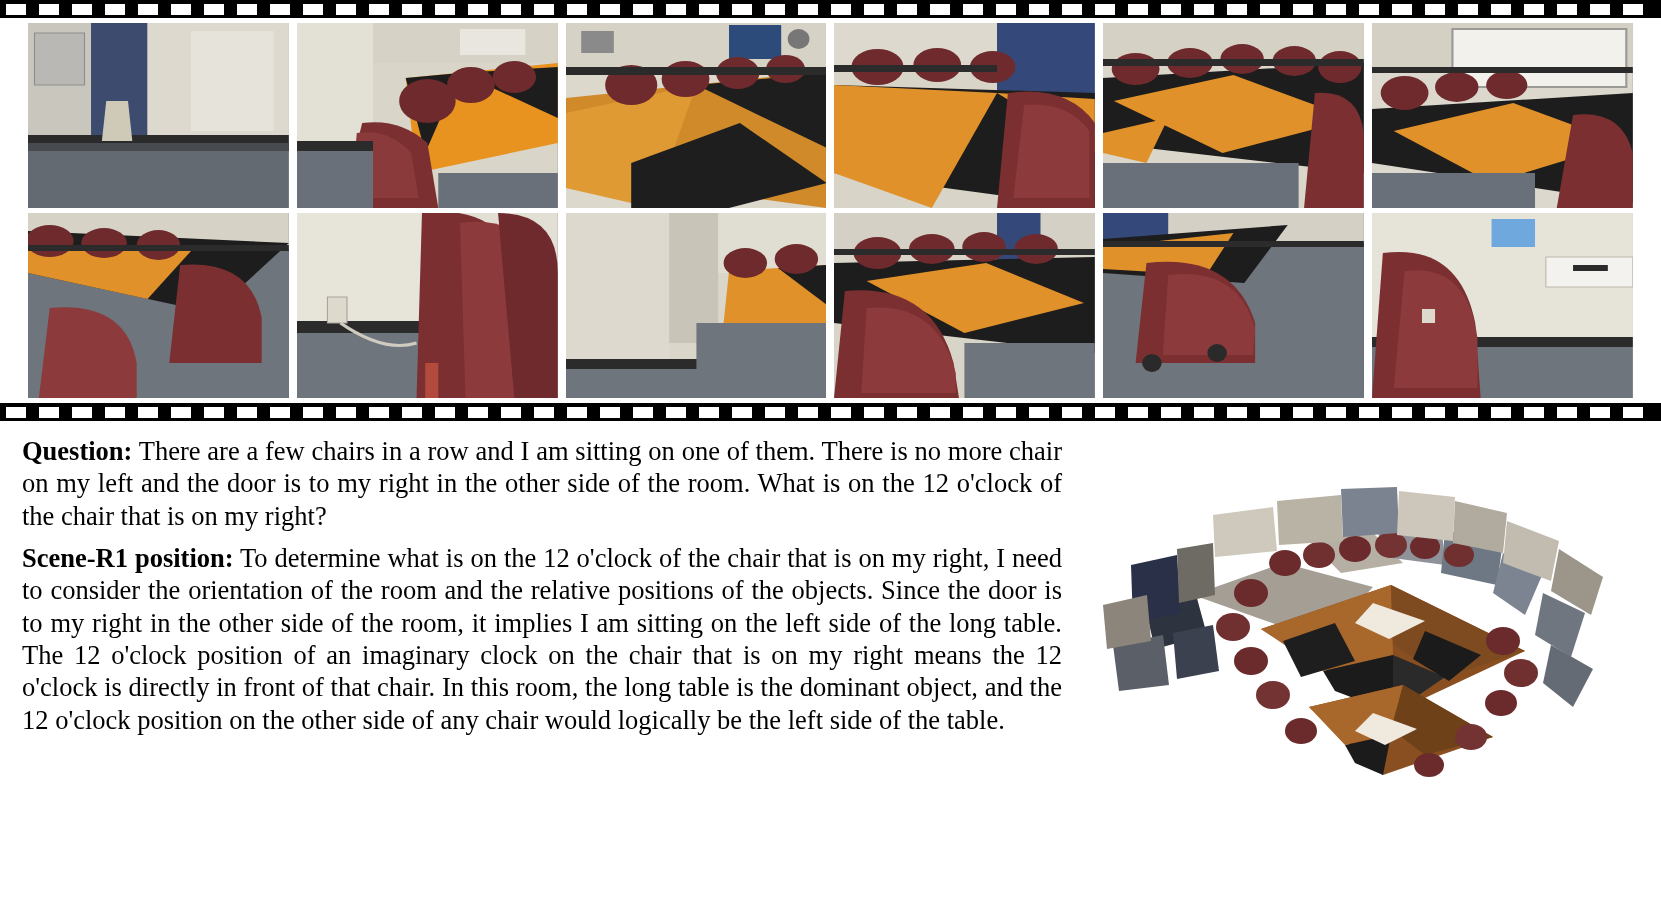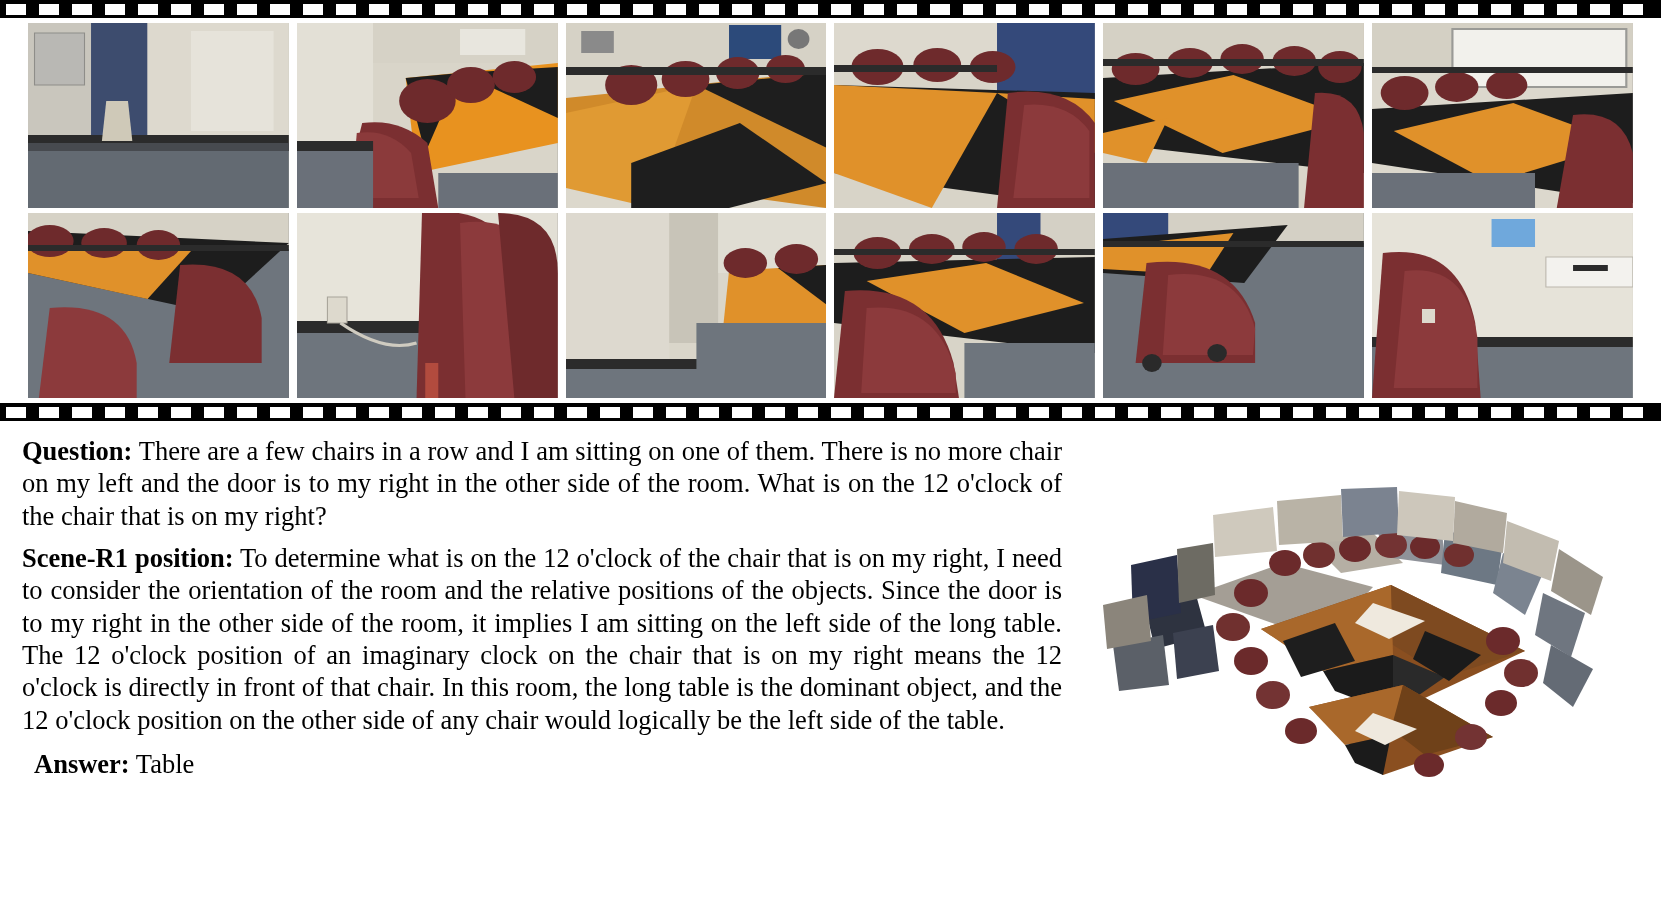--- a/index.html
+++ b/index.html
@@ -424,24 +424,20 @@
     <p class="para">
       <span class="lbl">Question:</span>
       <span>There are a few chairs in a row and I am sitting on one of them. There is no more chair on my left and the door is to my right in the other side of the room. What is on the 12 o'clock of the chair that is on my right?</span>
     </p>
 
     <p class="para">
       <span class="lbl">Scene-R1 position:</span>
       <span>To determine what is on the 12 o'clock of the chair that is on my right, I need to consider the orientation of the room and the relative positions of the objects. Since the door is to my right in the other side of the room, it implies I am sitting on the left side of the long table. The 12 o'clock position of an imaginary clock on the chair that is on my right means the 12 o'clock is directly in front of that chair. In this room, the long table is the dominant object, and the 12 o'clock position on the other side of any chair would logically be the left side of the table.</span>
     </p>
 
-    <p class="para answer">
-      <span class="lbl">Answer:</span>
-      <span>Table</span>
-    </p>
 
   </div>
 
   <div class="viscol">
     <svg class="pointcloud" viewBox="0 0 560 420">
 
       <polygon points="120,150 210,118 300,142 250,196" fill="#9a938a" opacity="0.9"></polygon>
       <polygon points="235,95 300,88 330,118 268,128" fill="#b5afa4"></polygon>
       <polygon points="300,70 368,74 372,120 312,112" fill="#8f9299"></polygon>
       <polygon points="372,86 430,96 424,140 368,128" fill="#6d7884"></polygon>

